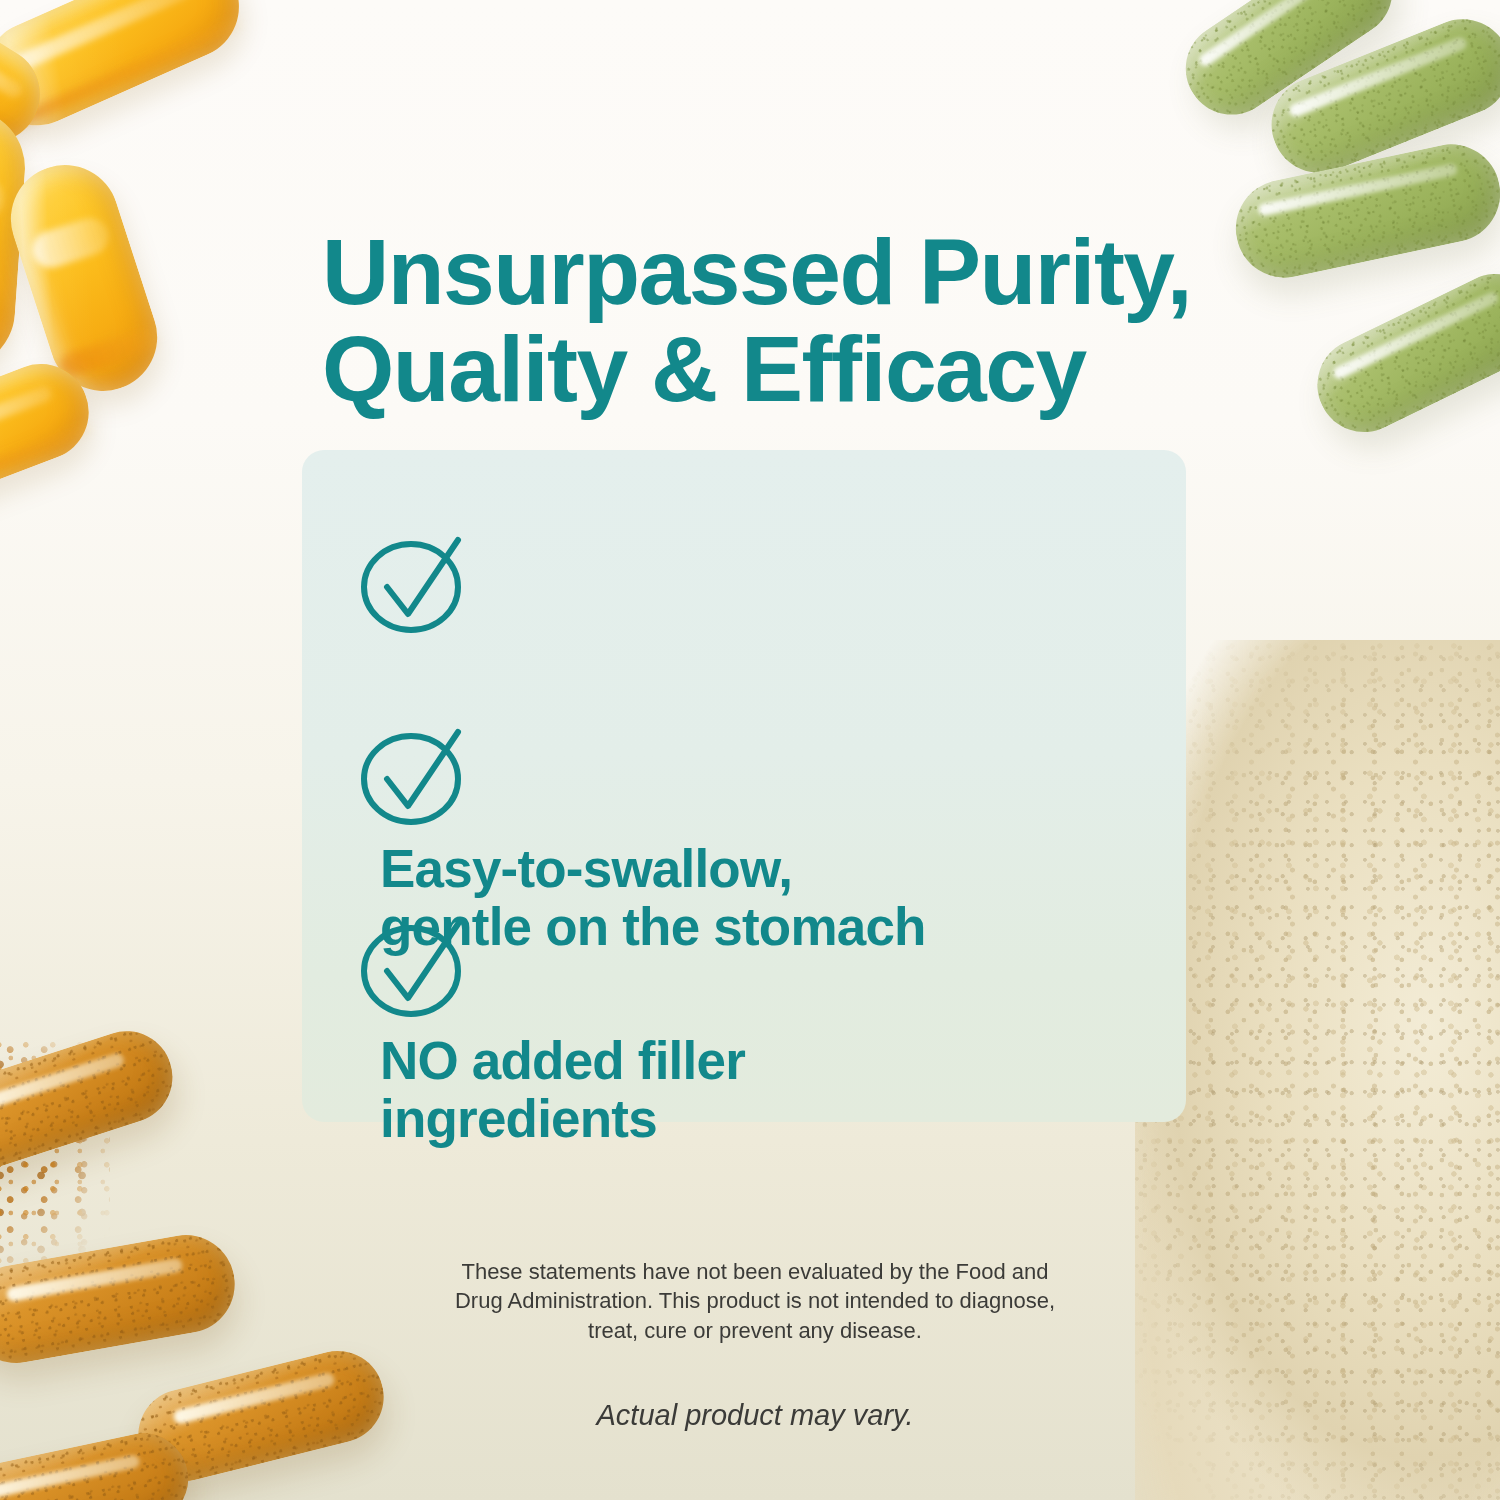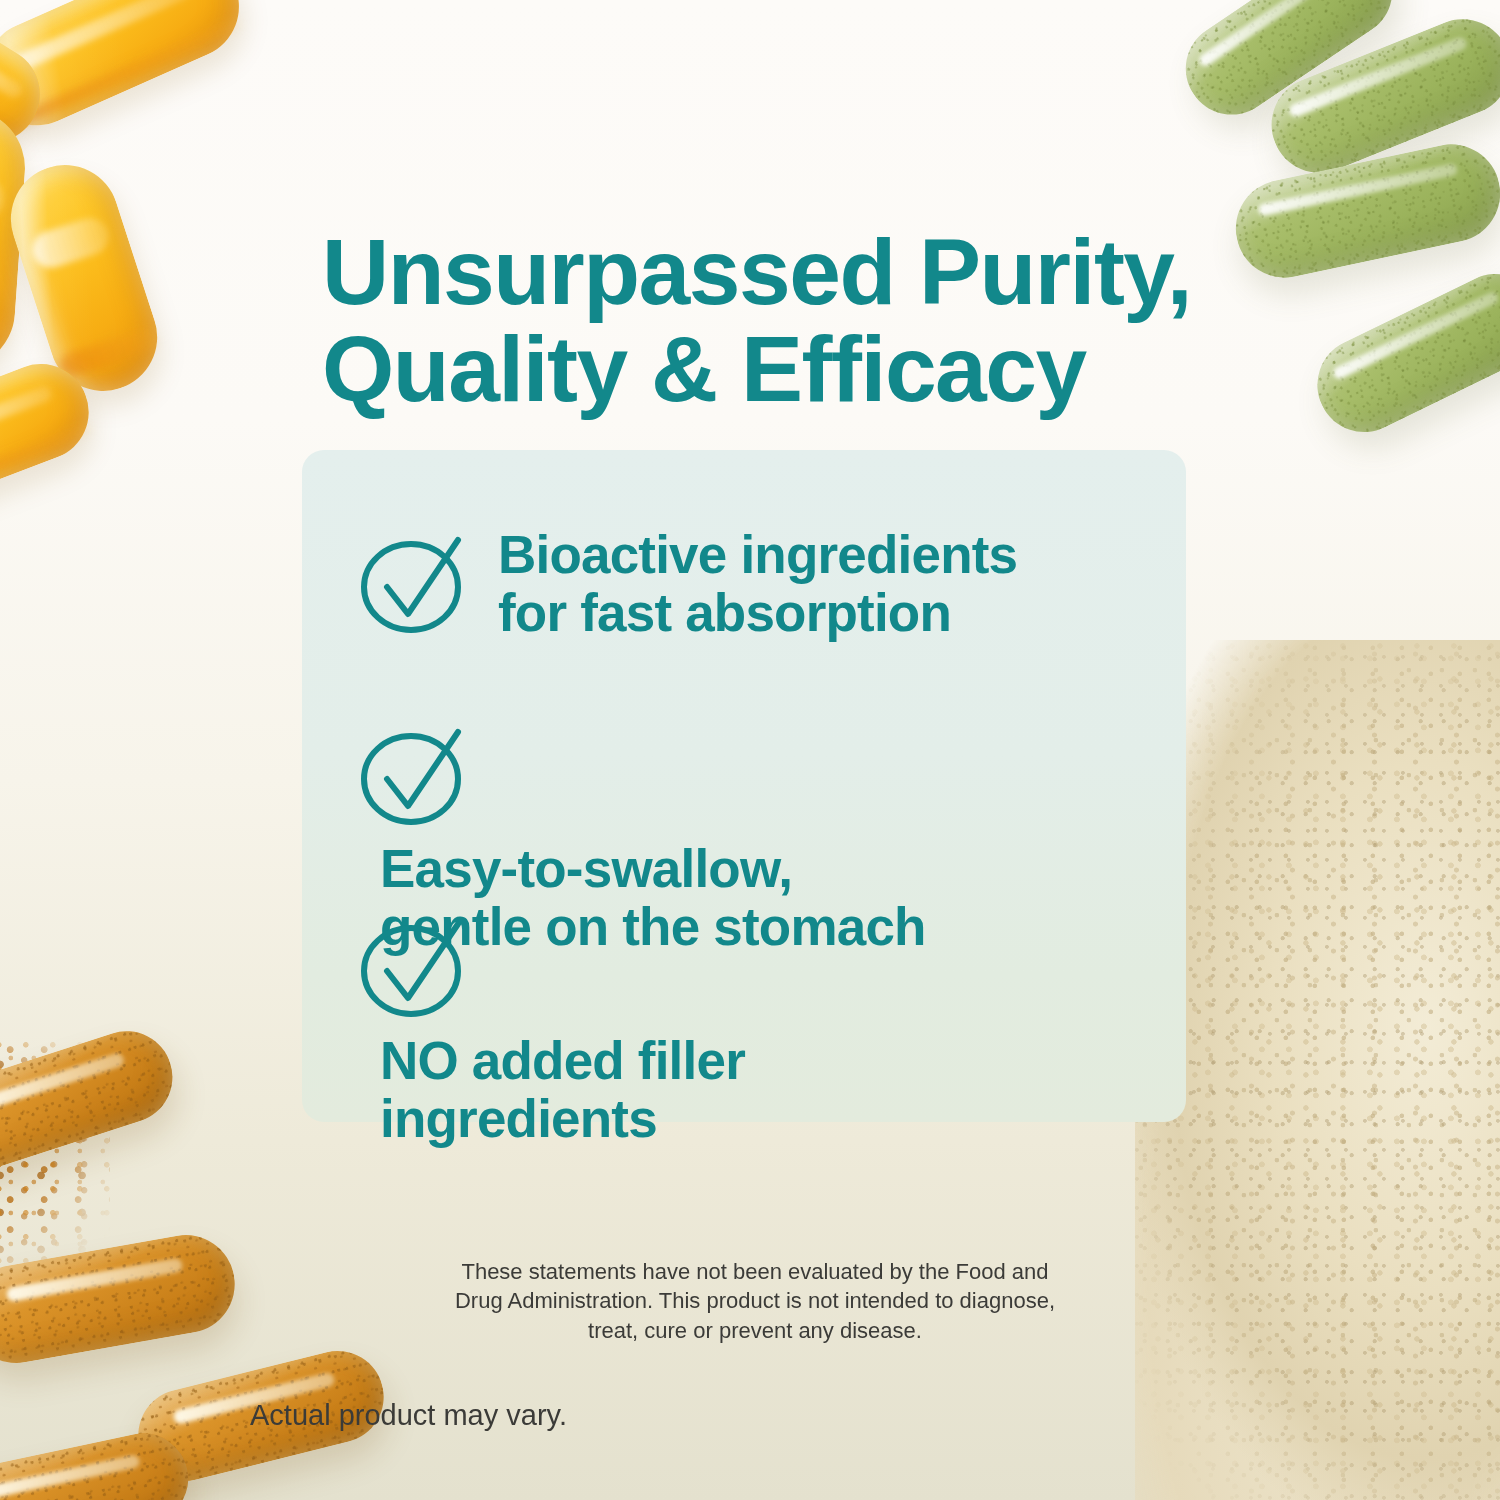--- a/index.html
+++ b/index.html
@@ -246,23 +246,25 @@
     line-height: 1.34;
     color: #3b3b38;
     white-space: pre-line;
   }
 
   #availability {
     position: absolute;
     left: 250px;
     top: 1367px;
     width: 1010px;
+    text-align: center;
     font-size: 29px;
     line-height: 1.34;
     color: #3b3b38;
+    font-style: italic;
   }
 </style>
 </head>
 <body>
 
 <div id="stage">
 
   <div class="art" style="left:-70px; top:-30px; width:380px; height:660px;">
     <div class="softgel" style="left:48px; top:18px; width:268px; height:104px; transform:rotate(-24deg);"></div>
     <div class="softgel" style="left:-36px; top:62px; width:150px; height:96px; transform:rotate(32deg);"></div>
@@ -299,22 +301,20 @@
 
     <div id="benefits-card">
 
       <div class="benefit-row r1">
         <span class="check-icon">
           <svg viewBox="0 0 118 118" width="118" height="118" aria-hidden="true">
             <ellipse cx="57" cy="63" rx="47" ry="43" fill="none" stroke="#12888b" stroke-width="6"></ellipse>
             <path d="M33 63 L54 90 L104 16" fill="none" stroke="#12888b" stroke-width="6" stroke-linecap="round" stroke-linejoin="round"></path>
           </svg>
         </span>
-        <span class="benefit-text">Bioactive ingredients
-for fast absorption</span>
       </div>
 
       <div class="benefit-row r2">
         <span class="check-icon">
           <svg viewBox="0 0 118 118" width="118" height="118" aria-hidden="true">
             <ellipse cx="57" cy="63" rx="47" ry="43" fill="none" stroke="#12888b" stroke-width="6"></ellipse>
             <path d="M33 63 L54 90 L104 16" fill="none" stroke="#12888b" stroke-width="6" stroke-linecap="round" stroke-linejoin="round"></path>
           </svg>
         </span>
         <span class="benefit-text">Easy-to-swallow,

